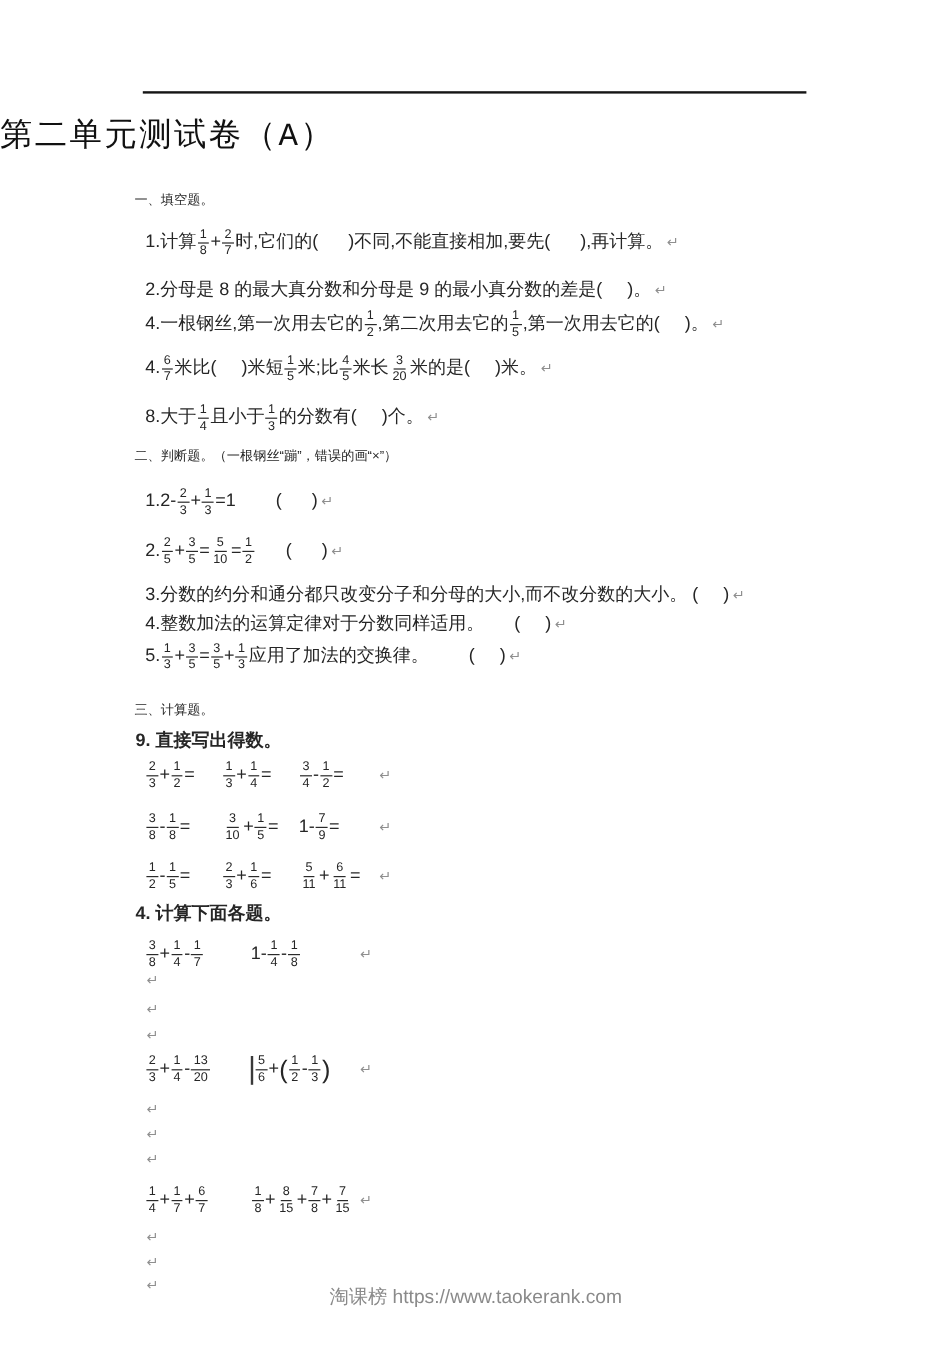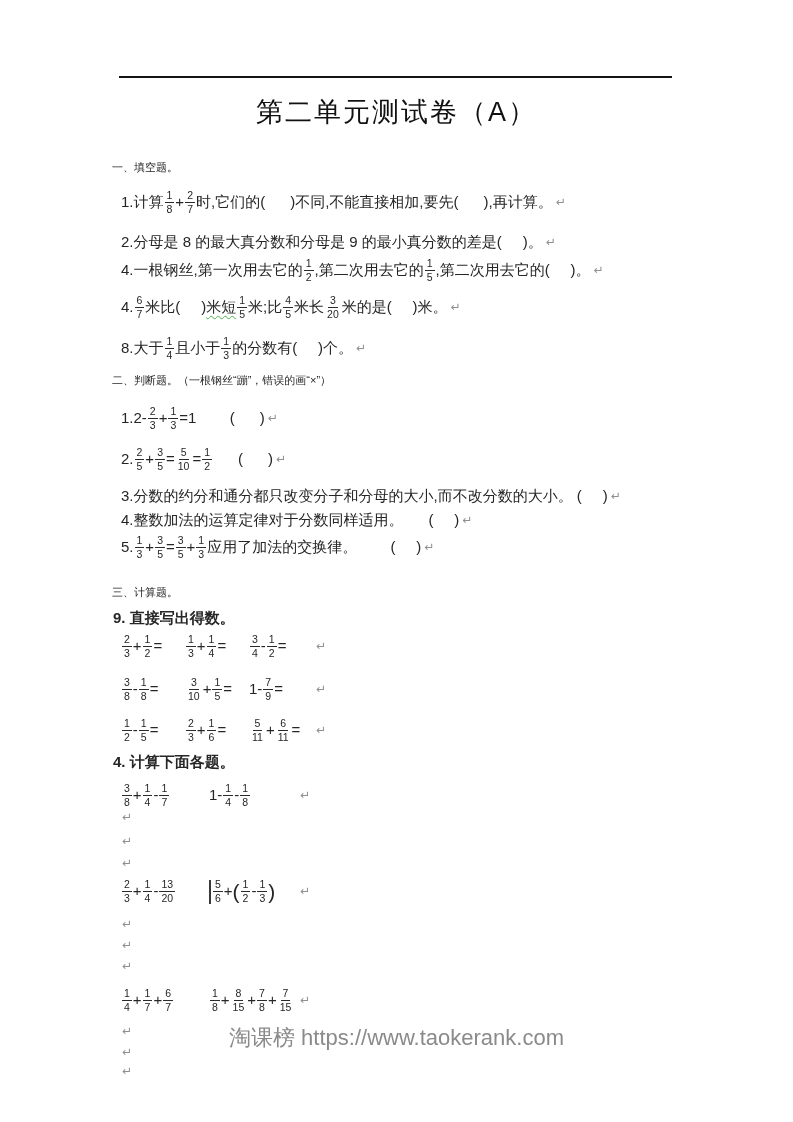--- a/index.html
+++ b/index.html
@@ -1,54 +1,54 @@
 <!DOCTYPE html>
 <html><head>
 <meta charset="utf-8">
 <style>
   html,body{margin:0;padding:0;background:#fff;}
   .page{position:relative;width:793px;height:1122px;background:#ffffff;
         font-family:"Liberation Sans",sans-serif;color:#262626;overflow:hidden;}
   .rule{position:absolute;left:119px;top:76px;width:553px;height:2px;background:#151515;}
-  .title{position:absolute;left:0;top:94px;width:100%;margin:0;text-align:center;
-         font-family:Liberation Sans, sans-serif;font-size:27px;font-weight:500;
+  .title{position:absolute;left:0;top:94px;width:100%;margin:0;
+         font-family:Liberation Mono, monospace;font-size:27px;font-weight:500;
          letter-spacing:2px;color:#111;}
   .line{position:absolute;display:flex;align-items:center;white-space:pre;
         font-size:15px;line-height:1.25;}
   .heading{font-size:11px;}
   .sub{font-weight:700;}
   .fr{display:inline-flex;flex-direction:column;align-items:center;
       font-size:10.5px;line-height:1.25;margin:0 1px;}
   .fr .n{display:block;padding:0 2px;border-bottom:1px solid #2a2a2a;}
   .fr .d{display:block;padding:0 2px;}
   .cell{display:flex;align-items:center;}
   .c3 .cell{min-width:64px;}
   .c2w .cell{min-width:88px;}
   .ret{color:#8f8f8f;font-size:12px;margin-left:3px;font-family:"DejaVu Sans",sans-serif;}
   .pline{color:#8f8f8f;font-size:12px;font-family:"DejaVu Sans",sans-serif;}
-  .wavy{text-decoration:underline;text-decoration-style:wavy;
+  .wavy{text-decoration-style:wavy;
         text-decoration-color:#4caf50;text-decoration-thickness:1px;
         text-underline-offset:3px;}
   .big{font-size:21px;font-weight:400;line-height:1;}
   .cursor{display:inline-block;width:2px;height:24px;background:#3a3a3a;margin-right:1px;}
-  .footer{position:absolute;left:0;top:1023px;width:100%;text-align:center;
-          font-size:22px;color:#8a8a8a;}
+  .footer{position:absolute;left:0;top:1071px;width:100%;text-align:center;
+          font-size:16px;color:#8a8a8a;}
 </style>
 </head>
 <body>
 
 <div class="page">
 
   <div class="rule"></div>
   <h1 class="title">第二单元测试卷（A）</h1>
 
   <div class="line heading" style="left:112px;top:161px">一、填空题。</div>
   <div class="line" style="left:121px;top:189px"><span>1.计算</span><span class="fr"><span class="n">1</span><span class="d">8</span></span><span>+</span><span class="fr"><span class="n">2</span><span class="d">7</span></span><span>时,它们的(      )不同,不能直接相加,要先(      ),再计算。</span><span class="ret">↵</span></div>
   <div class="line" style="left:121px;top:233px"><span>2.分母是 8 的最大真分数和分母是 9 的最小真分数的差是(     )。</span><span class="ret">↵</span></div>
-  <div class="line" style="left:121px;top:257px"><span>4.一根钢丝,第一次用去它的</span><span class="fr"><span class="n">1</span><span class="d">2</span></span><span>,第二次用去它的</span><span class="fr"><span class="n">1</span><span class="d">5</span></span><span>,第二次用去它的(     )。</span><span class="ret">↵</span></div>
+  <div class="line" style="left:121px;top:257px"><span>4.一根钢丝,第一次用去它的</span><span class="fr"><span class="n">1</span><span class="d">2</span></span><span>,第二次用去它的</span><span class="fr"><span class="n">1</span><span class="d">5</span></span><span>,第一次用去它的(     )。</span><span class="ret">↵</span></div>
   <div class="line" style="left:121px;top:294px"><span>4.</span><span class="fr"><span class="n">6</span><span class="d">7</span></span><span>米比(     )</span><span class="wavy">米短</span><span class="fr"><span class="n">1</span><span class="d">5</span></span><span>米;比</span><span class="fr"><span class="n">4</span><span class="d">5</span></span><span>米长</span><span class="fr"><span class="n">3</span><span class="d">20</span></span><span>米的是(     )米。</span><span class="ret">↵</span></div>
   <div class="line" style="left:121px;top:335px"><span>8.大于</span><span class="fr"><span class="n">1</span><span class="d">4</span></span><span>且小于</span><span class="fr"><span class="n">1</span><span class="d">3</span></span><span>的分数有(     )个。</span><span class="ret">↵</span></div>
 
   <div class="line heading" style="left:112px;top:374px">二、判断题。（一根钢丝“蹦”，错误的画“×”）</div>
   <div class="line" style="left:121px;top:405px"><span>1.2-</span><span class="fr"><span class="n">2</span><span class="d">3</span></span><span>+</span><span class="fr"><span class="n">1</span><span class="d">3</span></span><span>=1        (      )</span><span class="ret">↵</span></div>
   <div class="line" style="left:121px;top:446px"><span>2.</span><span class="fr"><span class="n">2</span><span class="d">5</span></span><span>+</span><span class="fr"><span class="n">3</span><span class="d">5</span></span><span>=</span><span class="fr"><span class="n">5</span><span class="d">10</span></span><span>=</span><span class="fr"><span class="n">1</span><span class="d">2</span></span><span>      (      )</span><span class="ret">↵</span></div>
   <div class="line" style="left:121px;top:487px"><span>3.分数的约分和通分都只改变分子和分母的大小,而不改分数的大小。 (     )</span><span class="ret">↵</span></div>
   <div class="line" style="left:121px;top:511px"><span>4.整数加法的运算定律对于分数同样适用。      (     )</span><span class="ret">↵</span></div>
   <div class="line" style="left:121px;top:534px"><span>5.</span><span class="fr"><span class="n">1</span><span class="d">3</span></span><span>+</span><span class="fr"><span class="n">3</span><span class="d">5</span></span><span>=</span><span class="fr"><span class="n">3</span><span class="d">5</span></span><span>+</span><span class="fr"><span class="n">1</span><span class="d">3</span></span><span>应用了加法的交换律。        (     )</span><span class="ret">↵</span></div>
 

